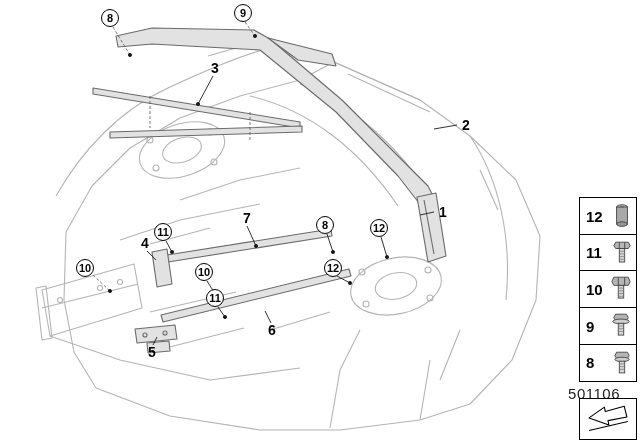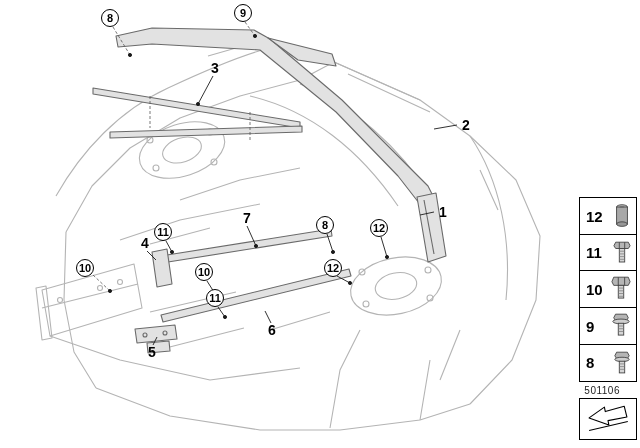--- a/index.html
+++ b/index.html
@@ -12,21 +12,21 @@
   .plain{font-size:14px;transform:translate(-50%,-50%);background:transparent;}
   .legend{position:absolute;right:3px;top:197px;width:58px;}
   .lbox{box-sizing:border-box;width:58px;height:38px;border:1.3px solid #000;background:#fff;
         margin-top:-1.3px;display:flex;align-items:center;justify-content:space-between;
         padding:0 5px 0 6px;}
   .lbox:first-child{margin-top:0;}
   .lnum{font-weight:bold;font-size:15px;color:#000;}
   .licon{display:flex;align-items:center;}
   .arrowbox{box-sizing:border-box;width:58px;height:42px;border:1.3px solid #000;background:#fff;
         position:absolute;right:3px;top:398px;display:flex;align-items:center;justify-content:center;}
-  .diagram-id{position:absolute;right:20px;top:385px;font-size:10px;color:#222;letter-spacing:.5px;}
+  .diagram-id{position:absolute;right:20px;top:385px;font-size:15px;color:#222;letter-spacing:.5px;}
 </style>
 </head>
 <body>
 
 <div class="stage">
 
   <svg class="art" width="640" height="448" viewBox="0 0 640 448">
 
     <g fill="none" stroke="#b4b4b4" stroke-width="1.1" stroke-linejoin="round">
       <path d="M56,196 C82,150 120,110 168,88 C200,73 235,58 262,50"></path>

